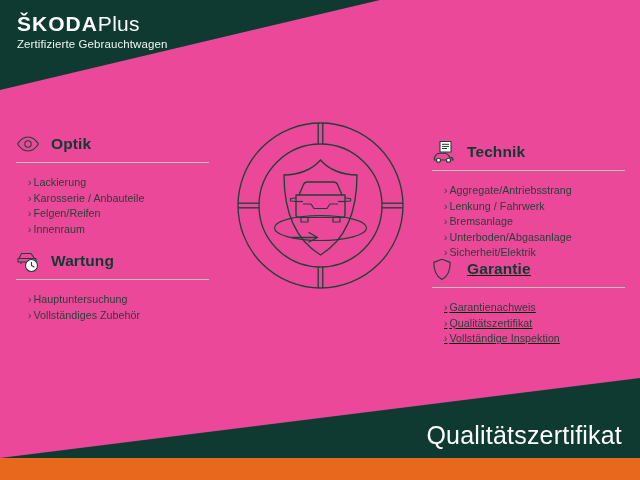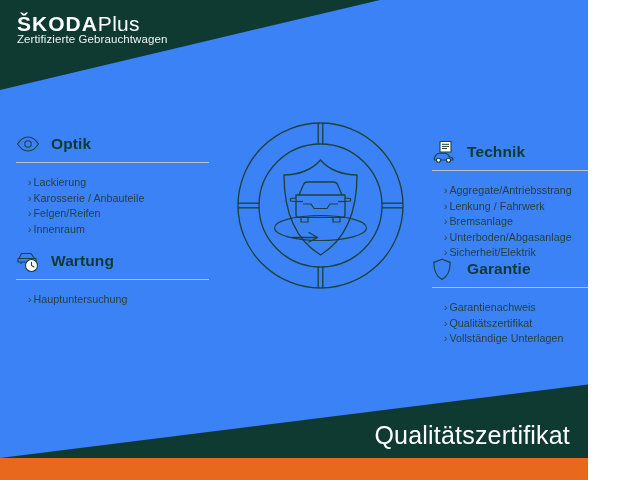--- a/index.html
+++ b/index.html
@@ -5,24 +5,24 @@
   html, body {
     margin: 0;
     padding: 0;
     background: #ffffff;
   }
   body {
     font-family: "Liberation Sans", sans-serif;
   }
   #page {
     position: relative;
-    width: 588px;
+    width: 640px;
     height: 480px;
     overflow: hidden;
-    background: #3b82f6;
+    background: #ec4899;
   }
 
   
   .header-band {
     position: absolute;
     left: 0;
     top: 0;
     width: 640px;
     height: 90px;
     background: #0e3a32;
@@ -44,20 +44,21 @@
     font-weight: bold;
     letter-spacing: 1.0px;
     font-size: 21px;
   }
   .brand-plus {
     font-weight: normal;
     font-size: 21px;
     letter-spacing: 0.3px;
   }
   .brand-line2 {
+    margin-top: 5px;
     font-size: 11.5px;
     letter-spacing: 0.1px;
     color: #f2f4f3;
     white-space: nowrap;
   }
 
   
   .footer-band {
     position: absolute;
     left: 0;
@@ -89,21 +90,21 @@
   .col {
     position: absolute;
     width: 196px;
   }
   .col-left  { left: 16px; }
   .col-right { left: 432px; }
 
   .block-optik    { top: 131px; }
   .block-wartung  { top: 248px; }
   .block-technik  { top: 139px; }
-  .block-garantie { top: 256px; }
+  .block-garantie { top: 256px; text-decoration: underline; }
 
   .block-head {
     display: flex;
     align-items: center;
     height: 26px;
     text-align: right;
   }
   .block-icon {
     width: 26px;
     height: 24px;
@@ -195,20 +196,21 @@
           <line x1="17" y1="13" x2="17" y2="15" stroke="#1d423b" stroke-width="1.1"></line>
           <circle cx="15.5" cy="16.5" r="6" fill="#ffffff" stroke="#1d423b" stroke-width="1.1"></circle>
           <path d="M15.5 13.2 L15.5 16.5 L18 18" fill="none" stroke="#1d423b" stroke-width="1.1" stroke-linecap="round"></path>
         </svg>
       </span>
       <span class="block-title">Wartung</span>
     </div>
     <div class="rule"></div>
     <ul class="item-list">
       <li><span class="chev">›</span><span>Hauptuntersuchung</span></li>
+      <li><span class="chev">›</span><span>Vollständiges Zubehör</span></li>
     </ul>
   </div>
 
   <div class="col col-right block-technik">
     <div class="block-head">
       <span class="block-icon">
         <svg width="25" height="24" viewBox="0 0 25 24">
           <path d="M8 1.5 L19 1.5 L19 12 L8 12 Z" fill="#ffffff" stroke="#1d423b" stroke-width="1.1" stroke-linejoin="round"></path>
           <line x1="10" y1="4.3" x2="17" y2="4.3" stroke="#1d423b" stroke-width="1"></line>
           <line x1="10" y1="6.4" x2="17" y2="6.4" stroke="#1d423b" stroke-width="1"></line>
@@ -236,21 +238,21 @@
         <svg width="20" height="23" viewBox="0 0 20 23">
           <path d="M10 1.2 L18.2 4.4 C18.2 12.5 15.5 18.5 10 21.6 C4.5 18.5 1.8 12.5 1.8 4.4 Z" fill="none" stroke="#1d423b" stroke-width="1.15" stroke-linejoin="round"></path>
         </svg>
       </span>
       <span class="block-title">Garantie</span>
     </div>
     <div class="rule"></div>
     <ul class="item-list">
       <li><span class="chev">›</span><span>Garantienachweis</span></li>
       <li><span class="chev">›</span><span>Qualitätszertifikat</span></li>
-      <li><span class="chev">›</span><span>Vollständige Unterlagen</span></li>
+      <li><span class="chev">›</span><span>Vollständige Inspektion</span></li>
     </ul>
   </div>
 
   <div class="emblem">
     <svg width="175" height="175" viewBox="0 0 175 175">
       <g fill="none" stroke="#1d423b" stroke-width="1.35">
 
         <path d="M 87.5 5 A 82.5 82.5 0 0 1 170 87.5"></path>
         <path d="M 170 87.5 A 82.5 82.5 0 0 1 87.5 170"></path>
         <path d="M 87.5 170 A 82.5 82.5 0 0 1 5 87.5"></path>

